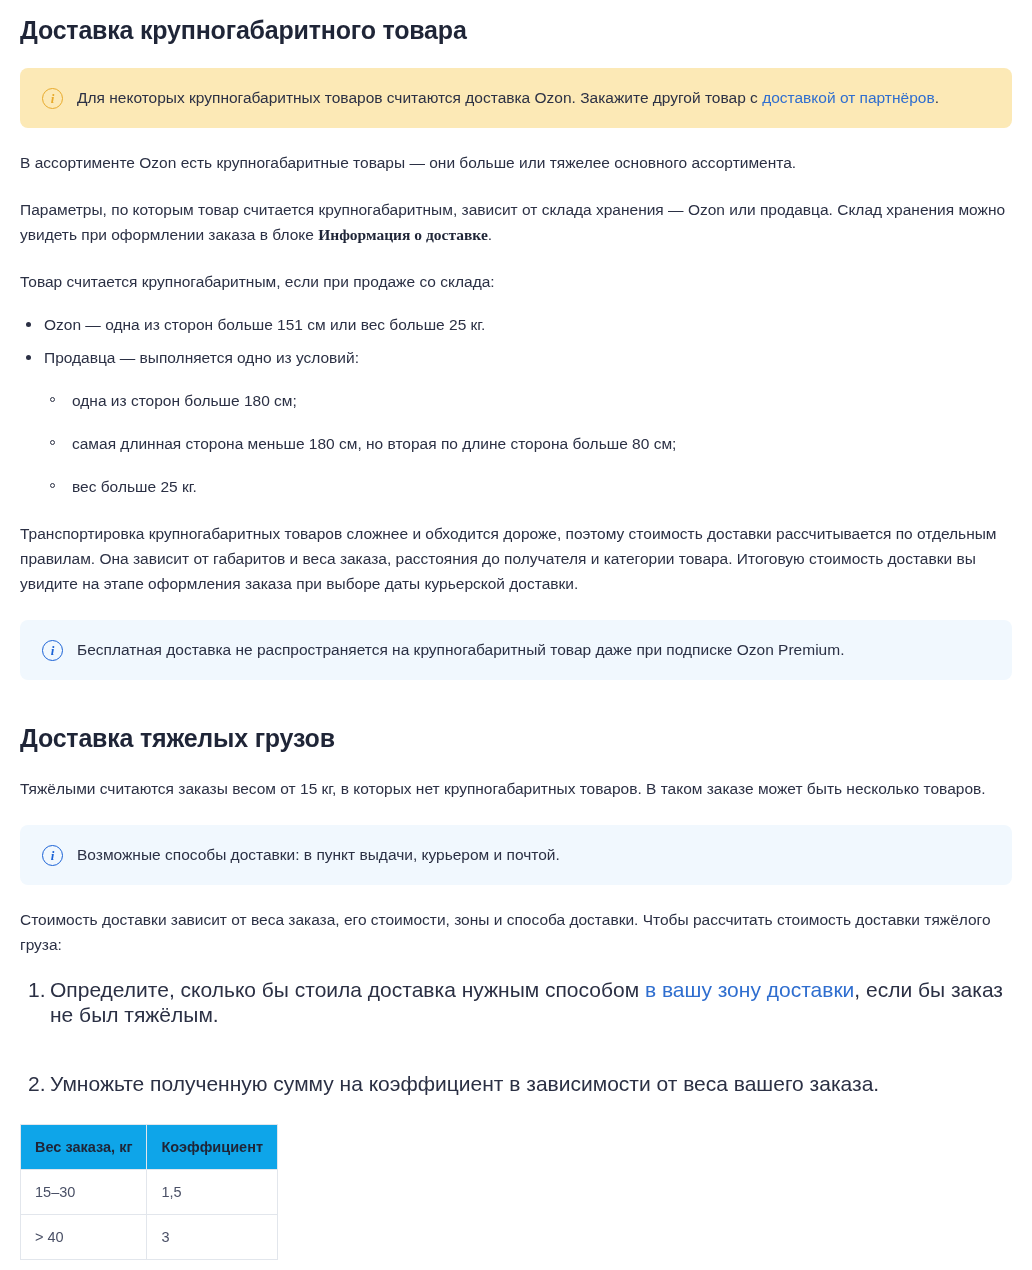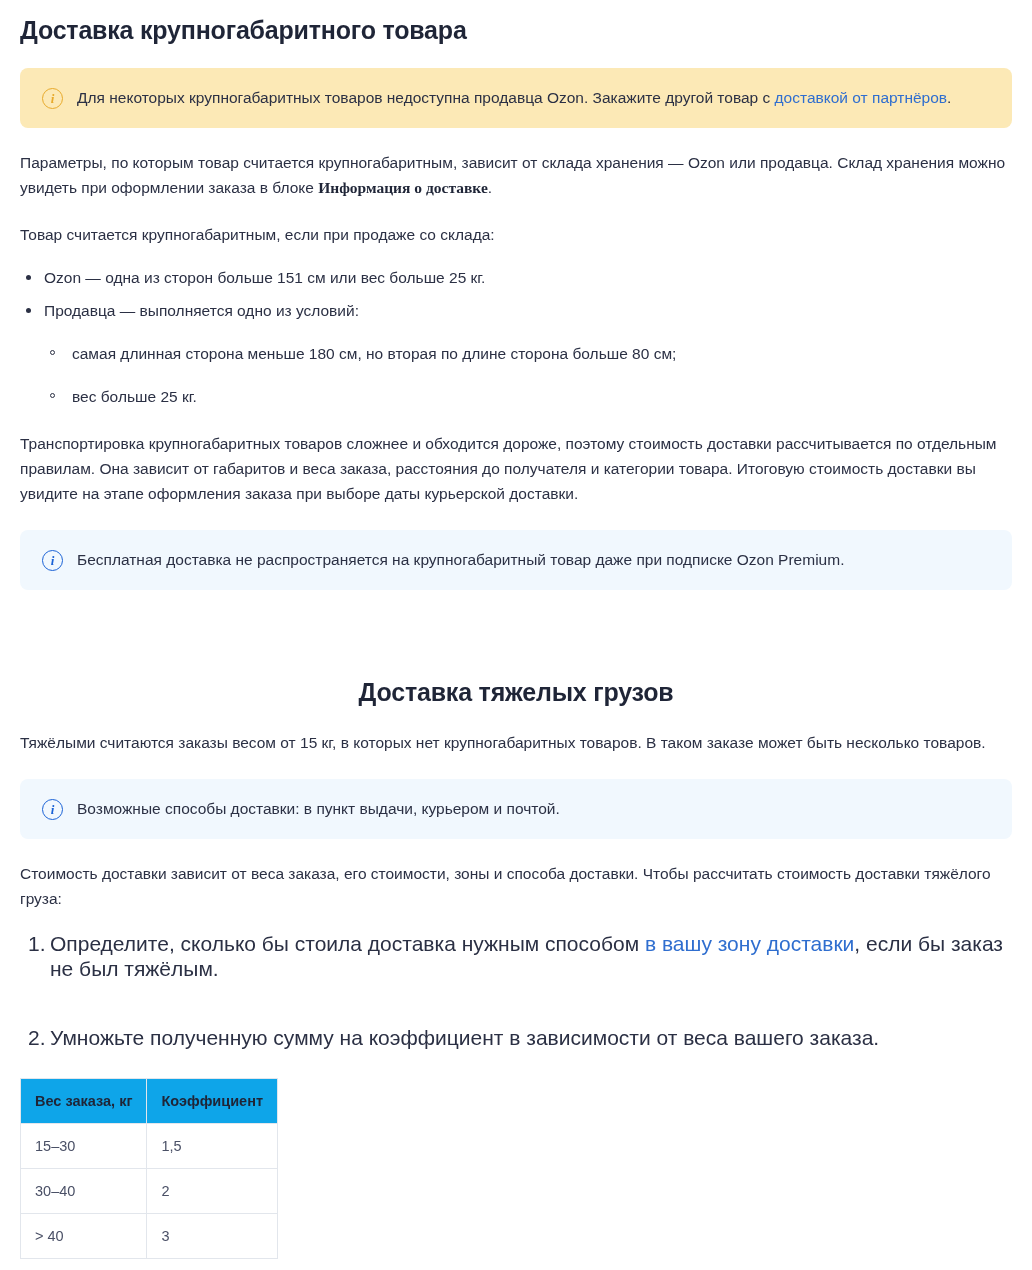--- a/index.html
+++ b/index.html
@@ -24,22 +24,21 @@
   h1.section-title {
     font-size: 25px;
     line-height: 32px;
     font-weight: bold;
     color: #1f2537;
     letter-spacing: -0.2px;
     margin: 14px 0 0 0;
     padding: 0;
   }
   h1.section-title.second {
-    margin-top: 60px;
-    text-align: center;
+    margin-top: 16px;
   }
   .spacer-large { height: 26px; }
 
   p.body-text {
     font-size: 15.5px;
     line-height: 25px;
     color: #2b3044;
     margin: 0;
     padding: 0;
   }
@@ -206,39 +205,45 @@
 </style>
 </head>
 <body>
 
 <div class="page">
 
   <h1 class="section-title">Доставка крупногабаритного товара</h1>
 
   <div class="callout warning">
     <span class="callout-icon">i</span>
-    <span class="callout-text"><span>Для некоторых крупногабаритных товаров недоступна продавца Ozon. Закажите другой товар с </span><a href="#" class="link">доставкой от партнёров</a><span>.</span></span>
-  </div>
-
+    <span class="callout-text"><span>Для некоторых крупногабаритных товаров считаются доставка Ozon. Закажите другой товар с </span><a href="#" class="link">доставкой от партнёров</a><span>.</span></span>
+  </div>
+
+  <div class="para-block">
+    <p class="body-text">В ассортименте Ozon есть крупногабаритные товары — они больше или тяжелее основного ассортимента.</p>
+  </div>
 
   <div class="para-block">
     <p class="body-text"><span>Параметры, по которым товар считается крупногабаритным, зависит от склада хранения — Ozon или продавца. Склад хранения можно увидеть при оформлении заказа в блоке </span><strong class="inline-bold">Информация о доставке</strong><span>.</span></p>
   </div>
 
   <div class="para-block">
     <p class="body-text">Товар считается крупногабаритным, если при продаже со склада:</p>
   </div>
 
   <ul class="bullets">
     <li>
       <span>Ozon — одна из сторон больше 151 см или вес больше 25 кг.</span>
     </li>
     <li>
       <span>Продавца — выполняется одно из условий:</span>
       <ul class="sub-bullets">
+        <li>
+          <span>одна из сторон больше 180 см;</span>
+        </li>
         <li>
           <span>самая длинная сторона меньше 180 см, но вторая по длине сторона больше 80 см;</span>
         </li>
         <li>
           <span>вес больше 25 кг.</span>
         </li>
       </ul>
     </li>
   </ul>
 
@@ -280,24 +285,20 @@
           <th>Вес заказа, кг</th>
           <th>Коэффициент</th>
         </tr>
       </thead>
       <tbody>
         <tr>
           <td>15–30</td>
           <td>1,5</td>
         </tr>
         <tr>
-          <td>30–40</td>
-          <td>2</td>
-        </tr>
-        <tr>
           <td>&gt; 40</td>
           <td>3</td>
         </tr>
       </tbody>
     </table>
   </div>
 
 </div>
 
 </body></html>

